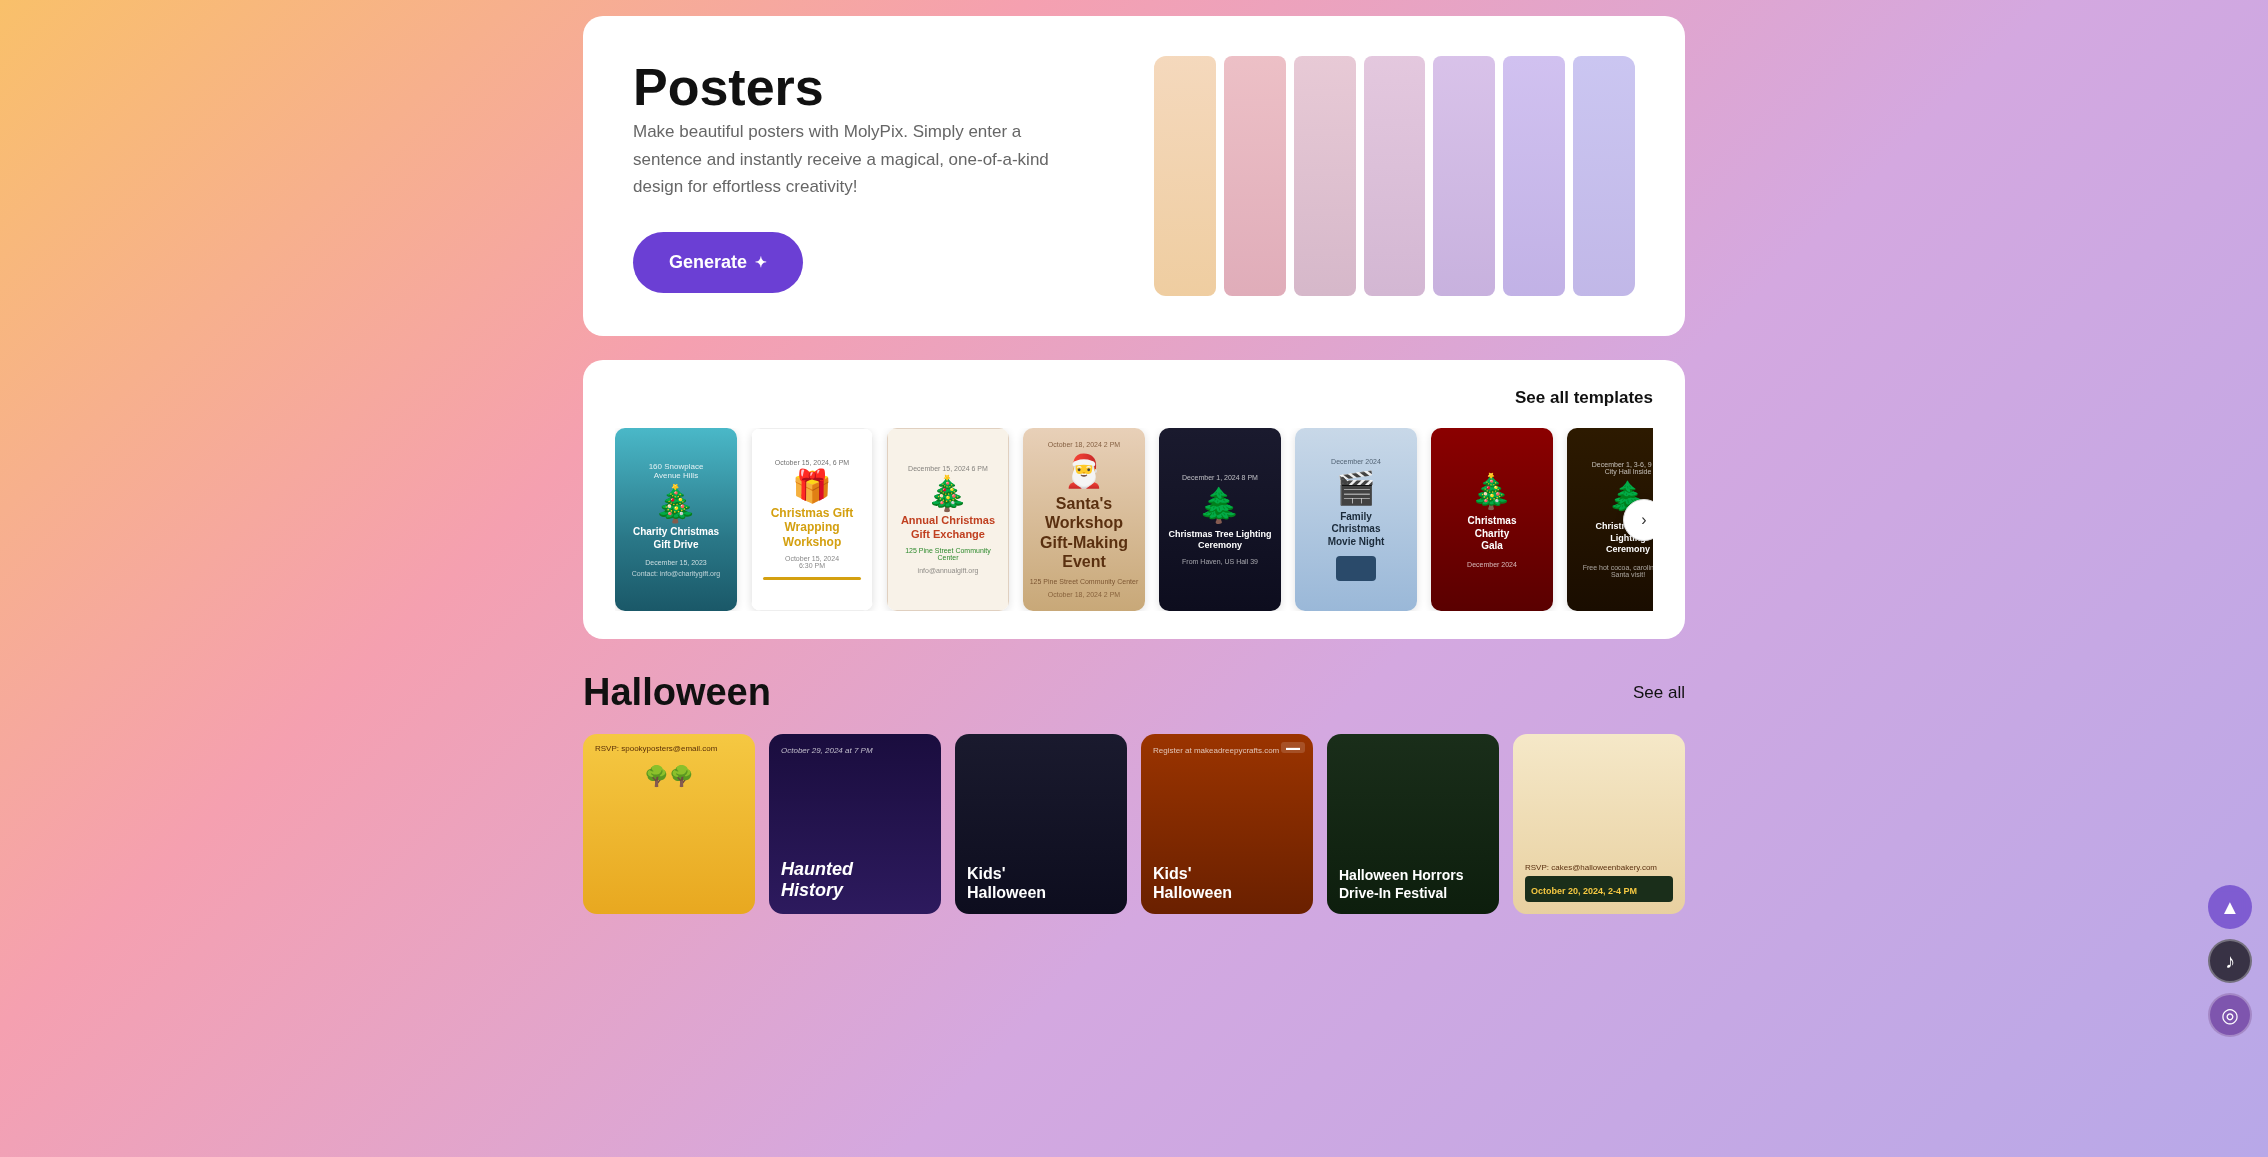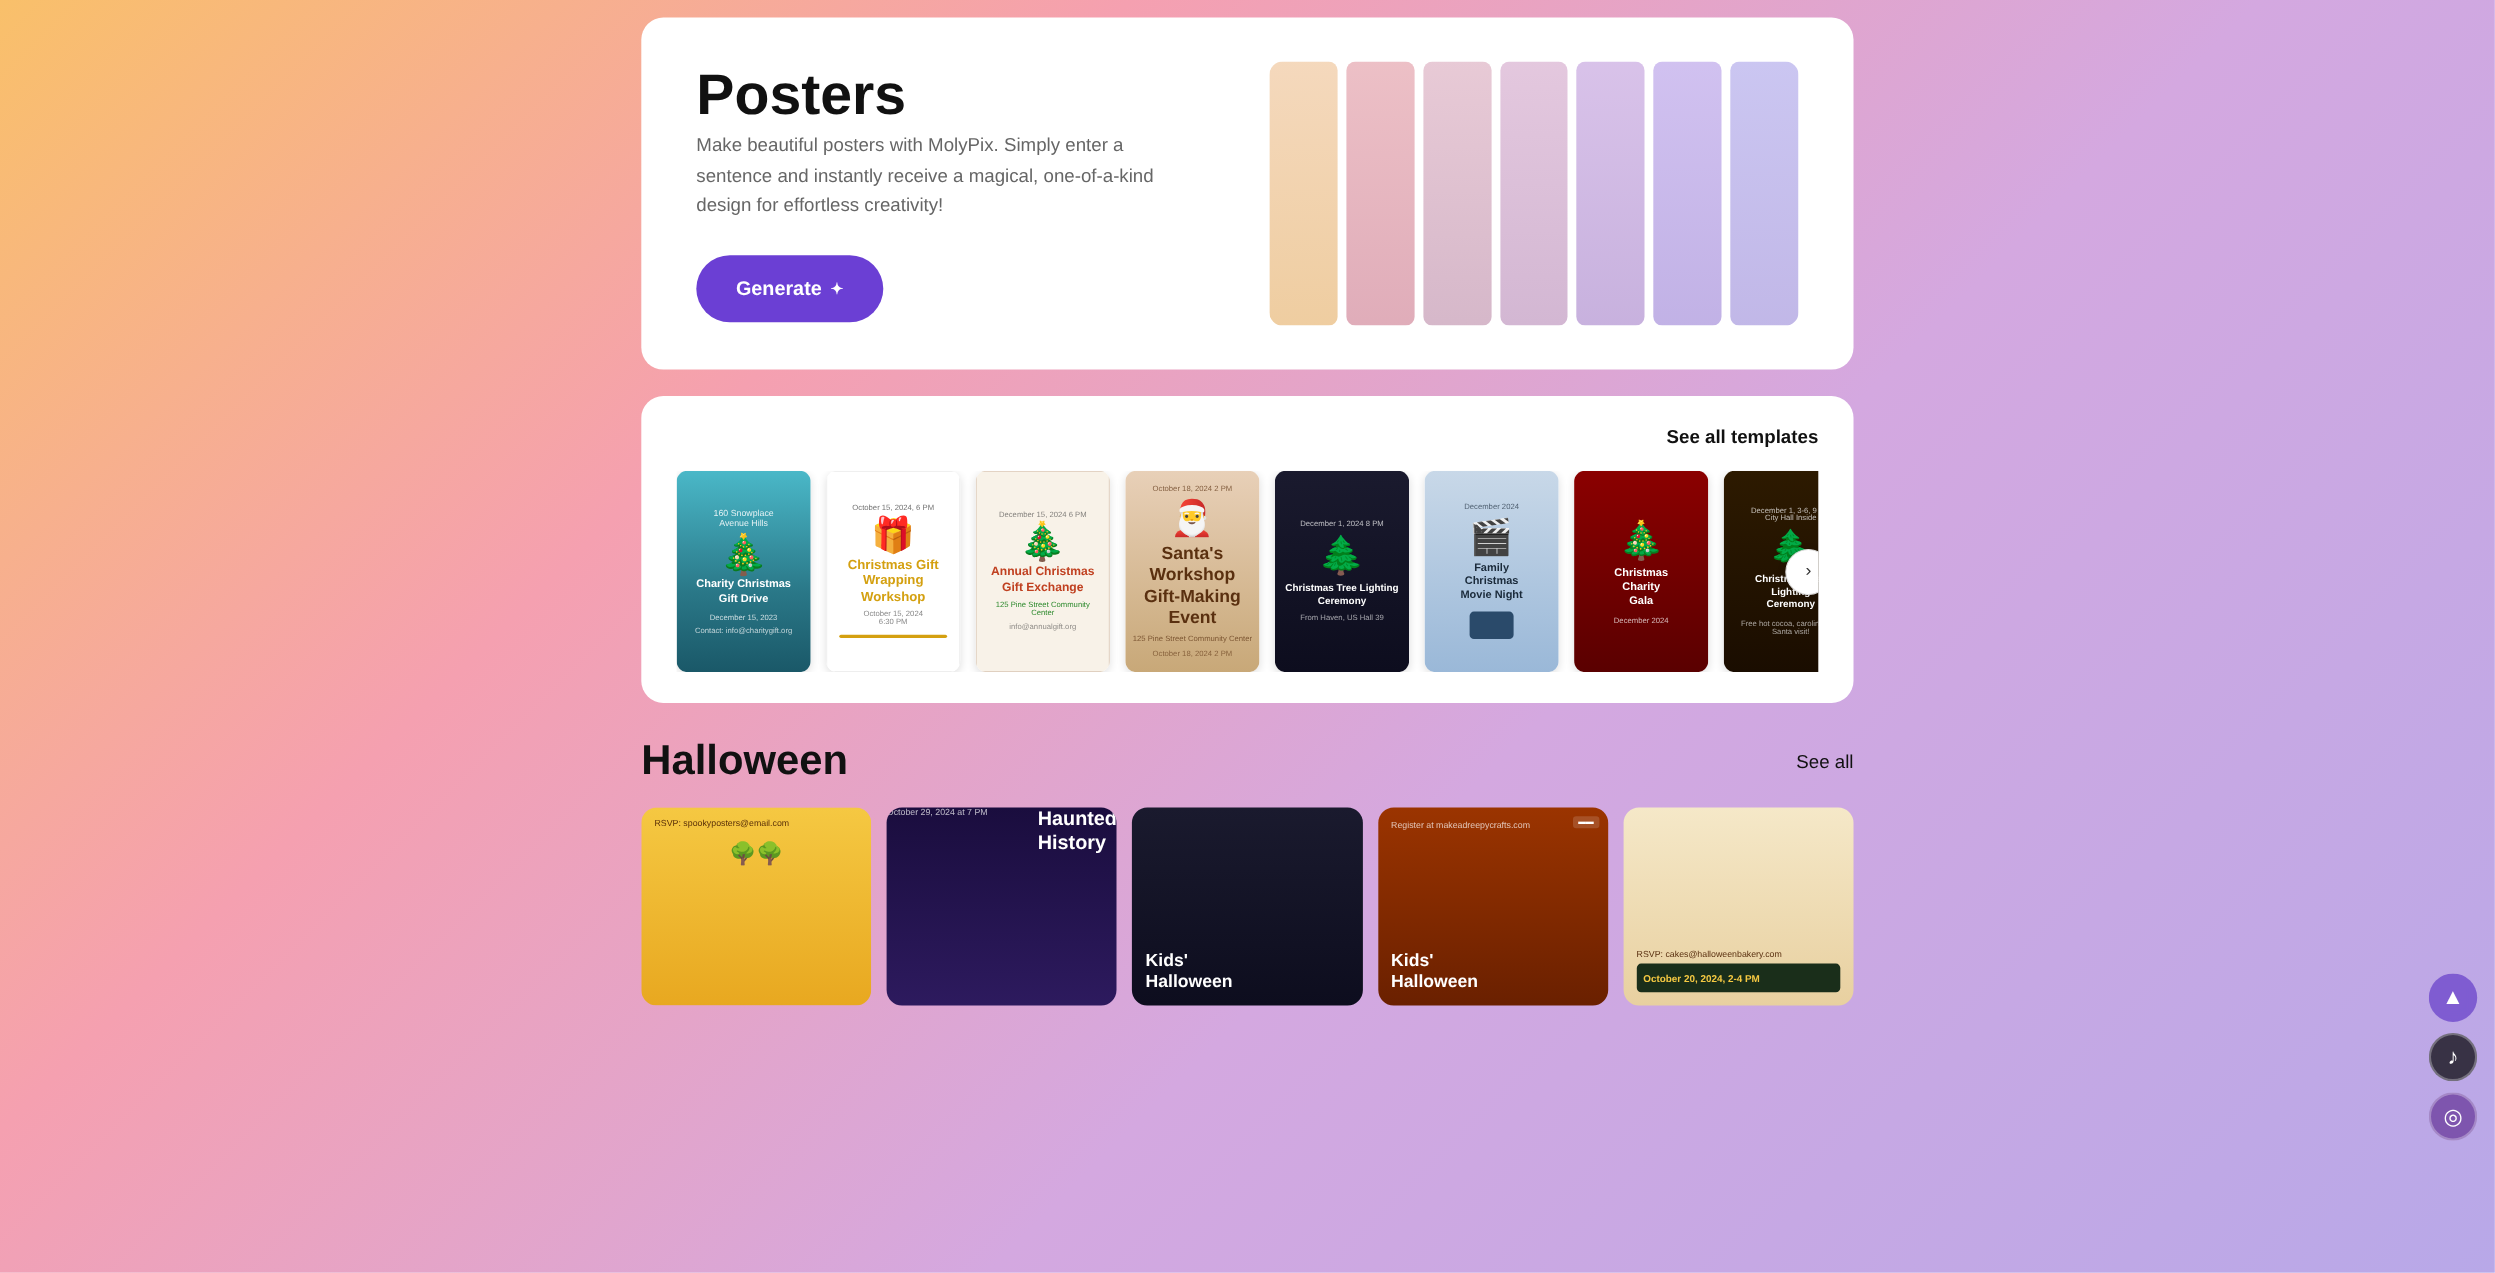--- a/index.html
+++ b/index.html
@@ -358,21 +358,21 @@
     <div class="halloween-cards">
 
       <div class="halloween-card hc1" style="position:relative;">
         <div style="background:linear-gradient(180deg,#f5c842 0%,#e8a820 100%);width:100%;height:100%;padding:12px;display:flex;flex-direction:column;justify-content:flex-end;">
           <div style="position:absolute;top:10px;left:12px;font-size:8px;color:#5a3008;">RSVP: spookyposters@email.com</div>
           <div style="font-size:20px;position:absolute;top:30px;left:0;right:0;text-align:center;">🌳🌳</div>
         </div>
       </div>
 
       <div class="halloween-card" style="background:linear-gradient(180deg,#1a0d3e 0%,#2d1a5e 100%);position:relative;">
-        <div style="height:100%;display:flex;justify-content:space-between;">
+        <div style="padding:12px;height:100%;display:flex;flex-direction:column;justify-content:space-between;font-style:italic;">
           <div style="font-size:8px;color:rgba(255,255,255,0.7);">October 29, 2024 at 7 PM</div>
           <div>
             <div style="font-size:18px;font-weight:700;color:white;line-height:1.2;">Haunted<br>History</div>
           </div>
         </div>
       </div>
 
       <div class="halloween-card" style="background:linear-gradient(180deg,#1a1a2e 0%,#0d0d1e 100%);position:relative;">
         <div style="padding:12px;height:100%;display:flex;flex-direction:column;justify-content:flex-end;">
           <div style="font-size:16px;font-weight:700;color:white;line-height:1.2;">Kids'<br>Halloween</div>
@@ -380,20 +380,25 @@
       </div>
 
       <div class="halloween-card" style="background:linear-gradient(180deg,#9B3400 0%,#6a2000 100%);position:relative;">
         <div style="padding:12px;height:100%;display:flex;flex-direction:column;justify-content:space-between;">
           <div style="font-size:8px;color:rgba(255,255,255,0.7);">Register at makeadreepycrafts.com</div>
           <div style="font-size:16px;font-weight:700;color:white;line-height:1.2;">Kids'<br>Halloween</div>
         </div>
         <div style="position:absolute;top:8px;right:8px;background:rgba(255,255,255,0.15);padding:2px 5px;border-radius:3px;font-size:7px;color:white;">▬▬</div>
       </div>
 
+      <div class="halloween-card" style="background:linear-gradient(180deg,#1a2e1a 0%,#0d1e0d 100%);position:relative;">
+        <div style="padding:12px;height:100%;display:flex;flex-direction:column;justify-content:flex-end;">
+          <div style="font-size:14px;font-weight:700;color:white;line-height:1.3;">Halloween Horrors<br>Drive-In Festival</div>
+        </div>
+      </div>
 
       <div class="halloween-card" style="background:linear-gradient(180deg,#f5e8c8 0%,#e8d0a0 100%);position:relative;">
         <div style="padding:12px;height:100%;display:flex;flex-direction:column;justify-content:flex-end;">
           <div style="font-size:8px;color:#5a3010;">RSVP: cakes@halloweenbakery.com</div>
           <div style="background:#1a2e1a;padding:4px 6px;border-radius:4px;margin-top:4px;display:inline-block;">
             <span style="font-size:9px;font-weight:700;color:#f5c842;">October 20, 2024, 2-4 PM</span>
           </div>
         </div>
       </div>
 

